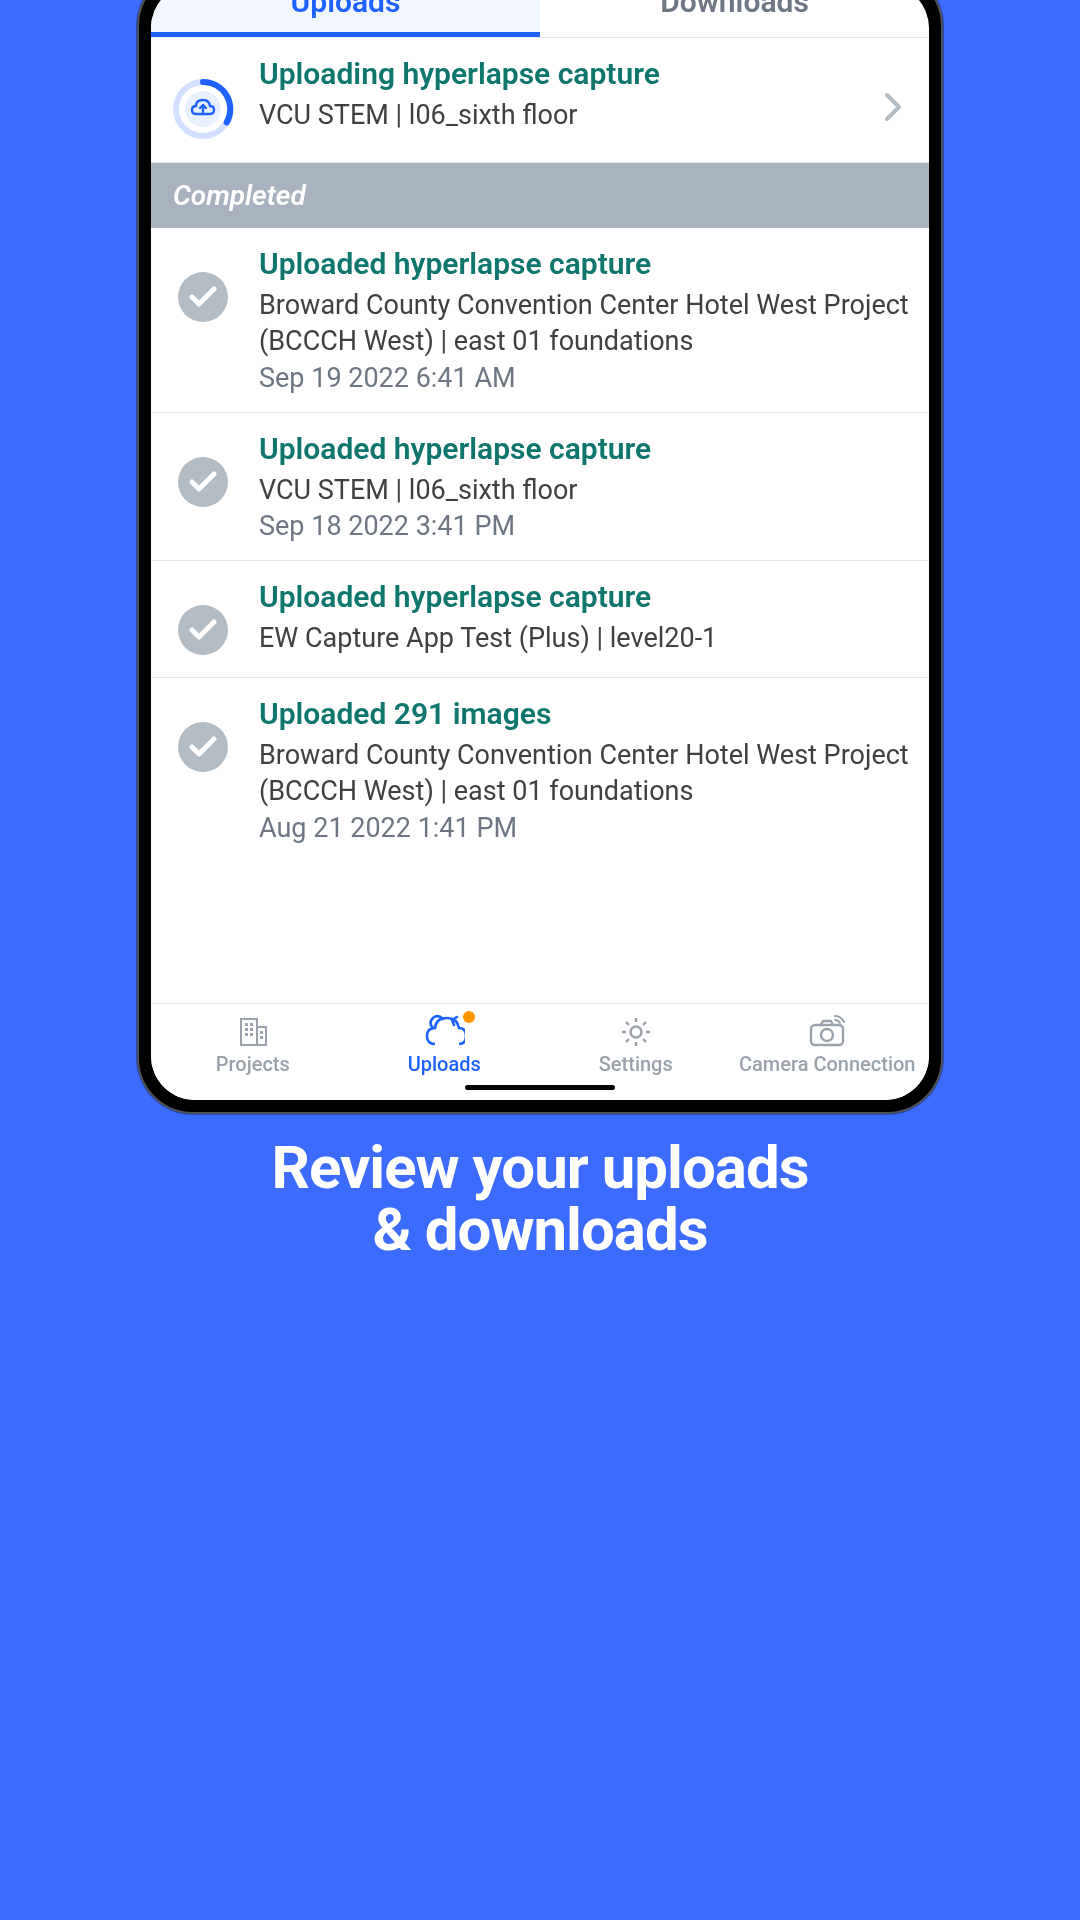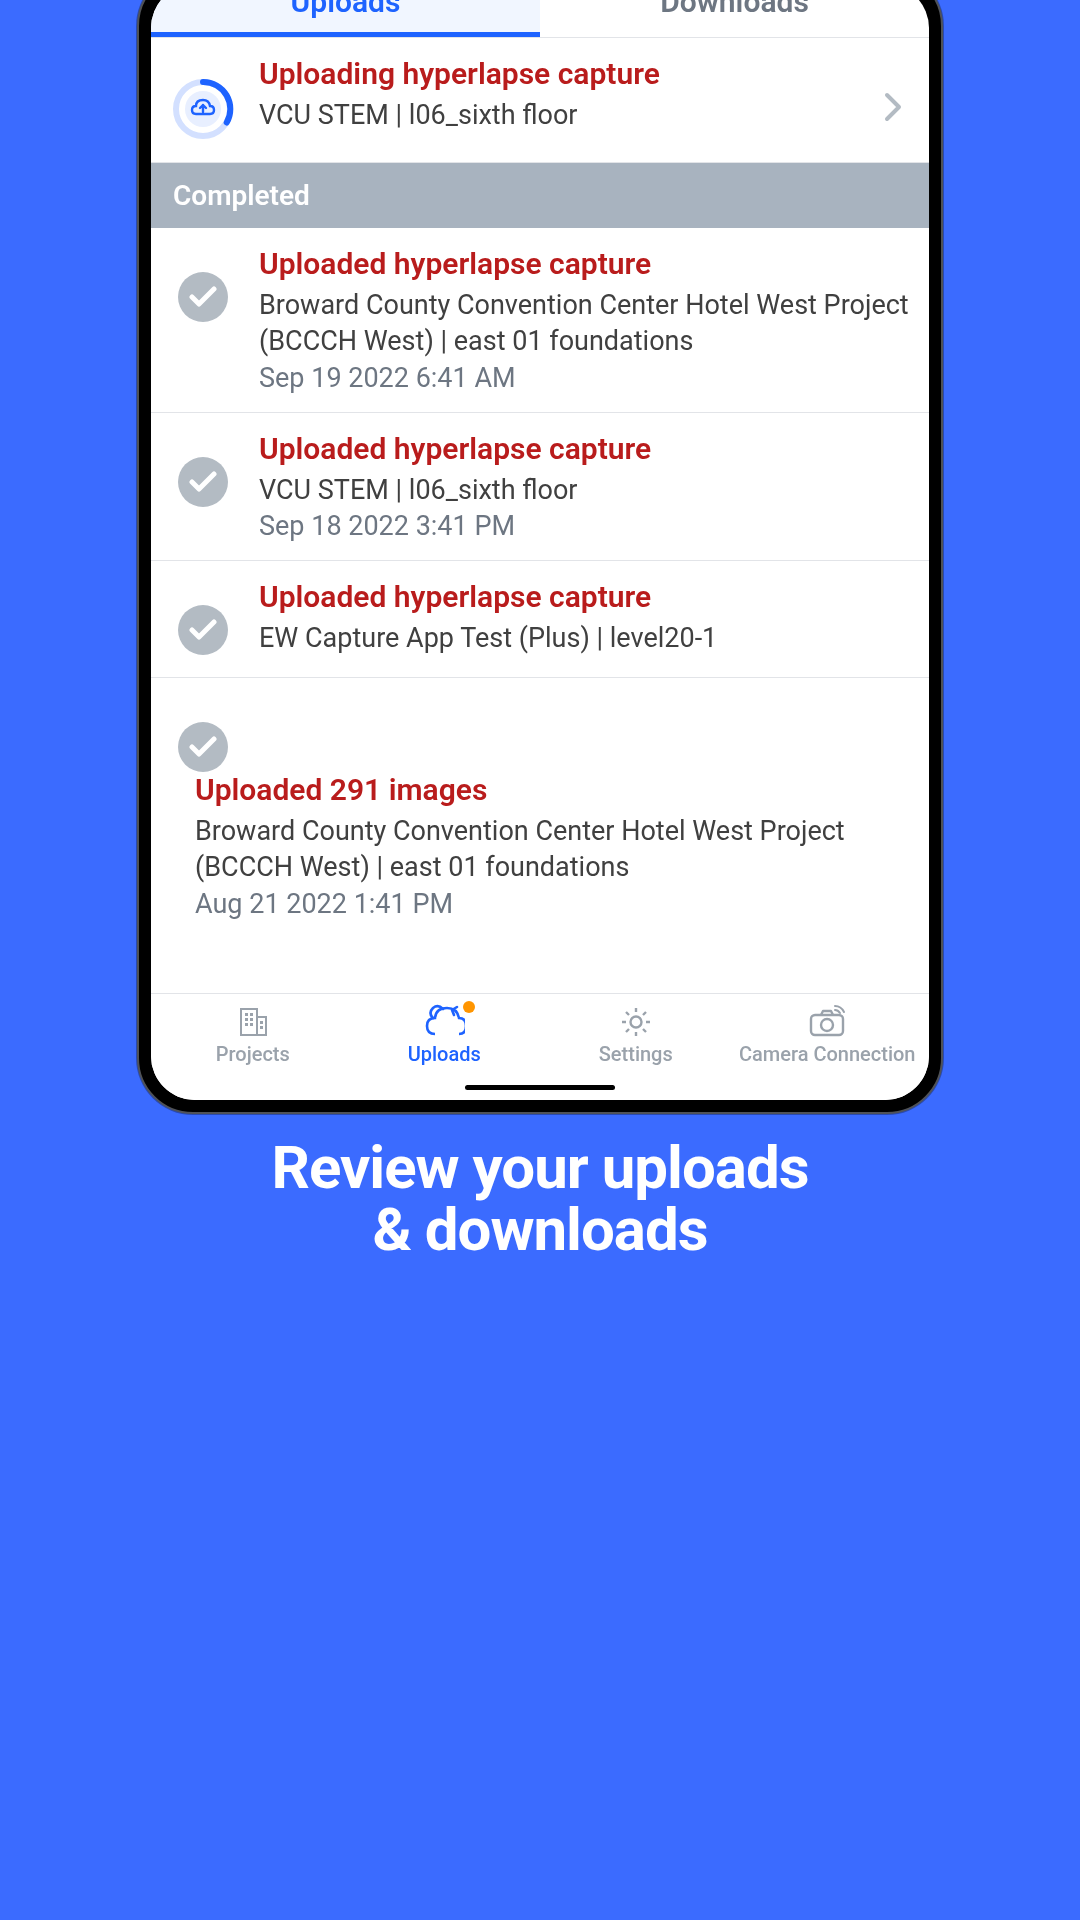--- a/index.html
+++ b/index.html
@@ -67,38 +67,38 @@
     flex: 1;
     overflow: hidden;
     background: #fff;
   }
   .row {
     display: flex;
     align-items: flex-start;
     padding: 18px 20px 18px 20px;
     border-bottom: 1px solid #e2e4e8;
   }
-  .row:last-child { border-bottom: 0; flex-direction: column; }
+  .row:last-child { border-bottom: 0; }
   .row-icon {
     width: 64px;
     flex: none;
     display: flex;
     justify-content: center;
     align-items: center;
     padding-top: 26px;
   }
   .row-main {
     flex: 1;
     min-width: 0;
     padding-left: 24px;
   }
   .row-title {
     font-size: 30px;
     font-weight: 600;
-    color: #b91c1c;
+    color: #0f766e;
     margin-bottom: 6px;
   }
   .row-sub {
     font-size: 27px;
     color: #404040;
     line-height: 1.35;
     margin-bottom: 2px;
     word-wrap: break-word;
   }
   .row-date {
@@ -113,38 +113,39 @@
     justify-content: center;
     padding-top: 36px;
   }
 
   .section-header {
     background: #a8b3bf;
     color: #fff;
     font-size: 28px;
     font-weight: 600;
     padding: 16px 22px;
+    font-style: italic;
   }
 
   .check-circle {
     width: 50px; height: 50px;
     border-radius: 50%;
     background: #b3bbc3;
     display: flex;
     align-items: center;
     justify-content: center;
   }
 
   
   .bottom-bar {
     display: flex;
     border-top: 1px solid #e2e4e8;
     background: #fff;
     flex: none;
-    padding: 8px 6px 34px;
+    padding: 8px 6px 24px;
     align-items: center;
   }
   .bottom-item {
     flex: 1;
     display: flex;
     flex-direction: column;
     align-items: center;
     color: #9aa2ab;
     font-size: 20px;
     font-weight: 500;

